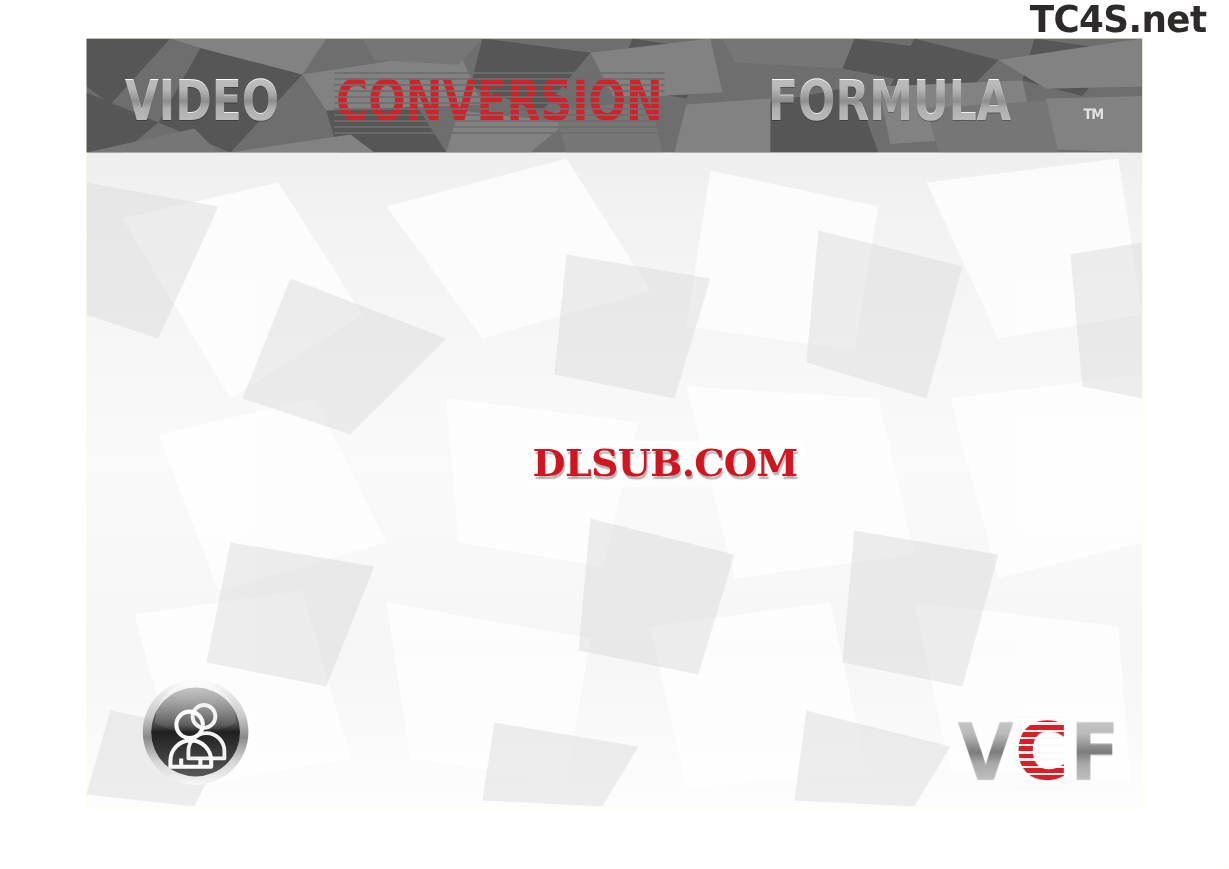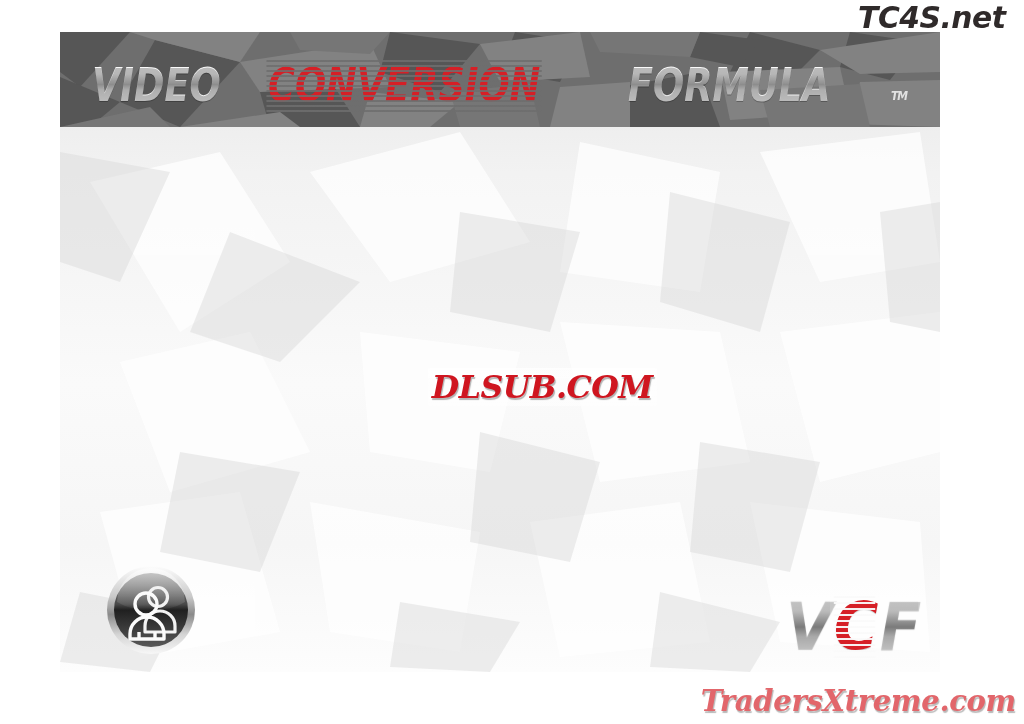--- a/index.html
+++ b/index.html
@@ -13,26 +13,25 @@
     position: relative;
     overflow: hidden;
     font-family: "DejaVu Sans", sans-serif;
   }
 
   
   .page {
     position: absolute;
     inset: 0;
     background: #ffffff;
-    font-style: italic;
   }
 
   .slide {
     position: absolute;
-    left: 60px;
+    left: 72px;
     top: 32px;
     width: 880px;
     height: 640px;
     overflow: hidden;
     background: #fef9c3;
   }
 
   
   .slide-bg {
     position: absolute;
@@ -379,15 +378,14 @@
       <span class="vcf-ch vcf-silver">V</span>
       <span class="vcf-ch vcf-red">
         <span>C</span>
         <span class="stripes"></span>
       </span>
       <span class="vcf-ch vcf-silver">F</span>
     </div>
 
   </div>
 
-  <div class="wm-traders">TradersXtreme.com</div>
 
 </div>
 
 </body></html>

